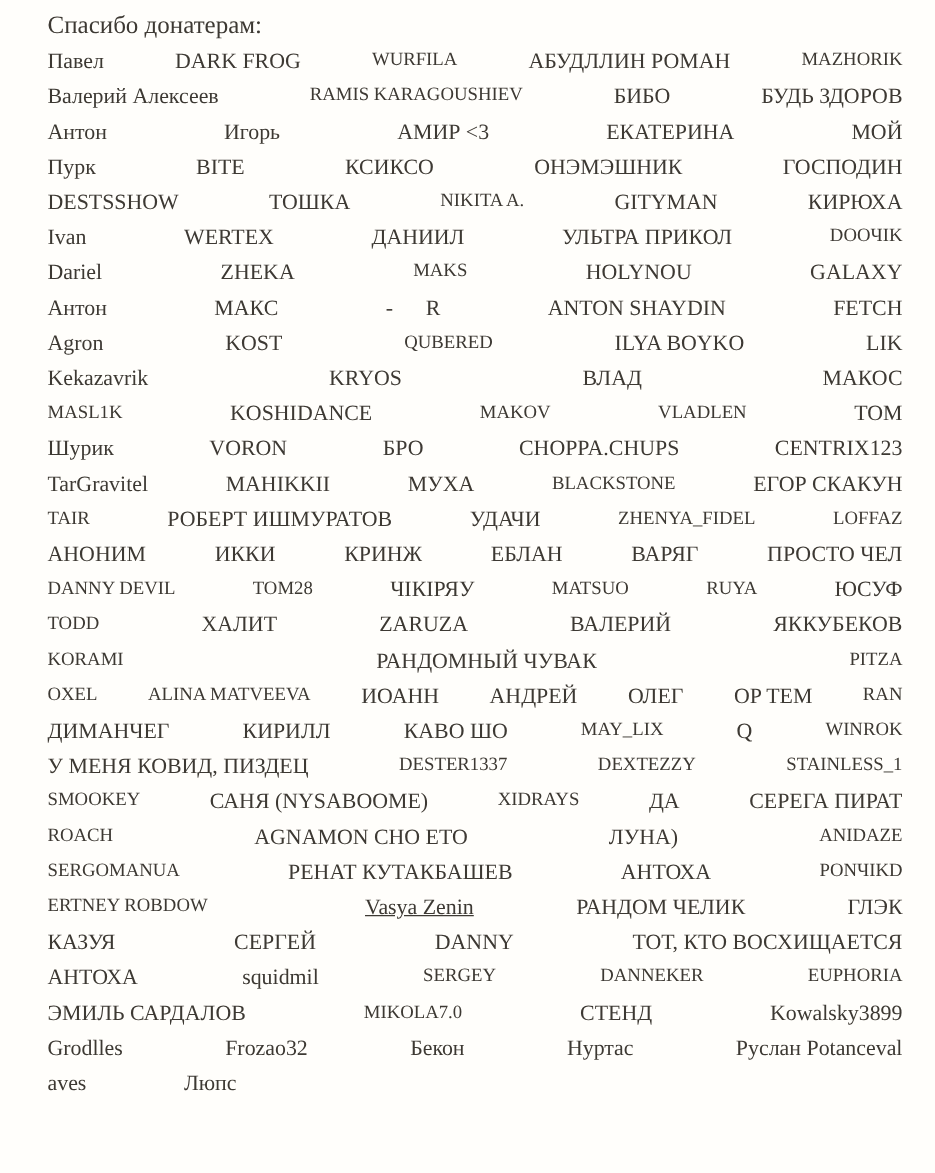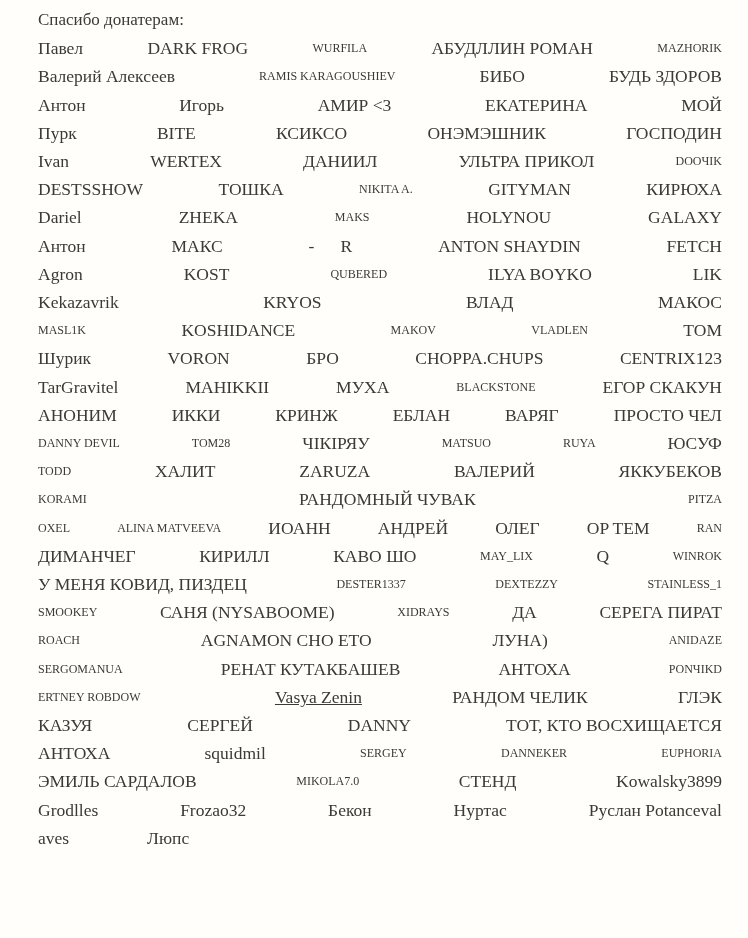--- a/index.html
+++ b/index.html
@@ -13,40 +13,40 @@
     background: #fffefb;
     color: #3d3933;
     font-family: "Liberation Serif", "DejaVu Serif", serif;
   }
   .wrap {
     box-sizing: border-box;
     width: 748px;
     padding: 6px 26px 0 38px;
   }
   .title {
-    font-size: 17px;
+    font-size: 20px;
     line-height: 28.2px;
     white-space: pre;
   }
   .row {
     display: flex;
     justify-content: space-between;
     align-items: center;
     line-height: 28.2px;
     font-size: 17.5px;
   }
   .row.last {
     justify-content: flex-start;
     gap: 78px;
   }
   .name {
     white-space: pre;
   }
   .name.small {
-    font-size: 12px;
+    font-size: 15px;
   }
   .name.link {
     text-decoration: underline;
     cursor: pointer;
     margin-left: 44px;
   }
 </style>
 </head>
 <body style="background: rgb(255, 254, 251); color: rgb(61, 57, 51);">
 
@@ -74,34 +74,34 @@
         <span class="name">МОЙ</span>
       </div>
       <div class="row">
         <span class="name">Пурк</span>
         <span class="name">BITE</span>
         <span class="name">КСИКСО</span>
         <span class="name">ОНЭМЭШНИК</span>
         <span class="name">ГОСПОДИН</span>
       </div>
       <div class="row">
+        <span class="name">DESTSSHOW</span>
+        <span class="name">ТОШКА</span>
+        <span class="name small">NIKITA A.</span>
+        <span class="name">GITYMAN</span>
+        <span class="name">КИРЮХА</span>
+      </div>
+      <div class="row">
         <span class="name">Ivan</span>
         <span class="name">WERTEX</span>
         <span class="name">ДАНИИЛ</span>
         <span class="name">УЛЬТРА ПРИКОЛ</span>
         <span class="name small">DOOЧIK</span>
       </div>
       <div class="row">
-        <span class="name">DESTSSHOW</span>
-        <span class="name">ТОШКА</span>
-        <span class="name small">NIKITA A.</span>
-        <span class="name">GITYMAN</span>
-        <span class="name">КИРЮХА</span>
-      </div>
-      <div class="row">
         <span class="name">Dariel</span>
         <span class="name">ZHEKA</span>
         <span class="name small">MAKS</span>
         <span class="name">HOLYNOU</span>
         <span class="name">GALAXY</span>
       </div>
       <div class="row">
         <span class="name">Антон</span>
         <span class="name">МАКС</span>
         <span class="name">-      R</span>
@@ -134,20 +134,27 @@
         <span class="name">БРО</span>
         <span class="name">CHOPPA.CHUPS</span>
         <span class="name">CENTRIX123</span>
       </div>
       <div class="row">
         <span class="name">TarGravitel</span>
         <span class="name">MAHIKKII</span>
         <span class="name">МУХА</span>
         <span class="name small">BLACKSTONE</span>
         <span class="name">ЕГОР СКАКУН</span>
+      </div>
+      <div class="row">
+        <span class="name small">TAIR</span>
+        <span class="name">РОБЕРТ ИШМУРАТОВ</span>
+        <span class="name">УДАЧИ</span>
+        <span class="name small">ZHENYA_FIDEL</span>
+        <span class="name small">LOFFAZ</span>
       </div>
       <div class="row">
         <span class="name">АНОНИМ</span>
         <span class="name">ИККИ</span>
         <span class="name">КРИНЖ</span>
         <span class="name">ЕБЛАН</span>
         <span class="name">ВАРЯГ</span>
         <span class="name">ПРОСТО ЧЕЛ</span>
       </div>
       <div class="row">

